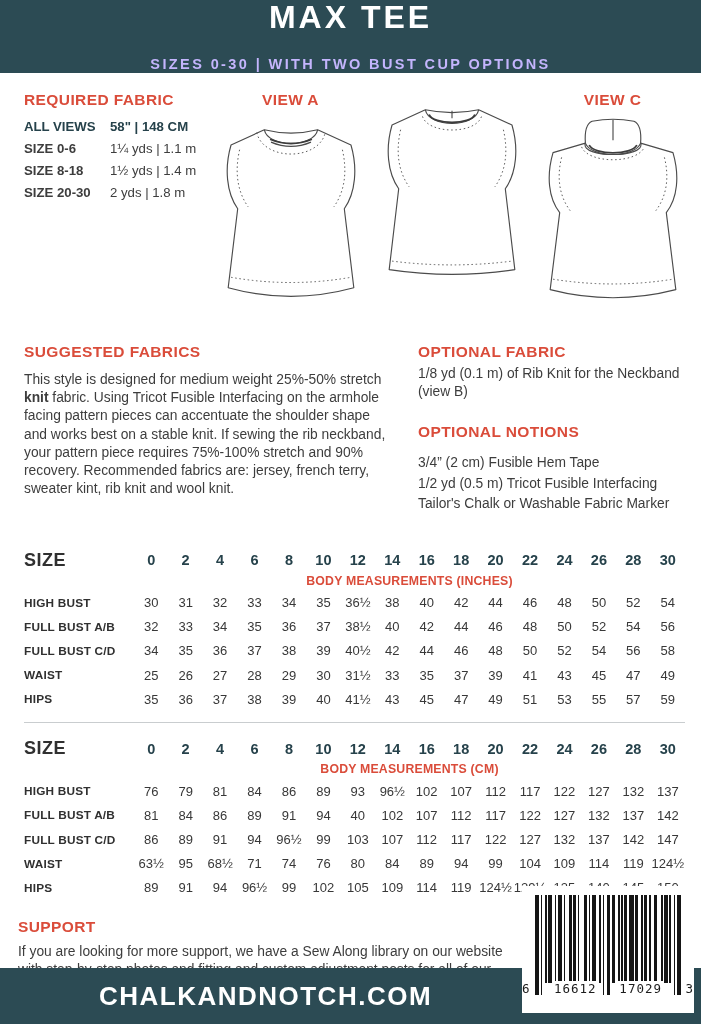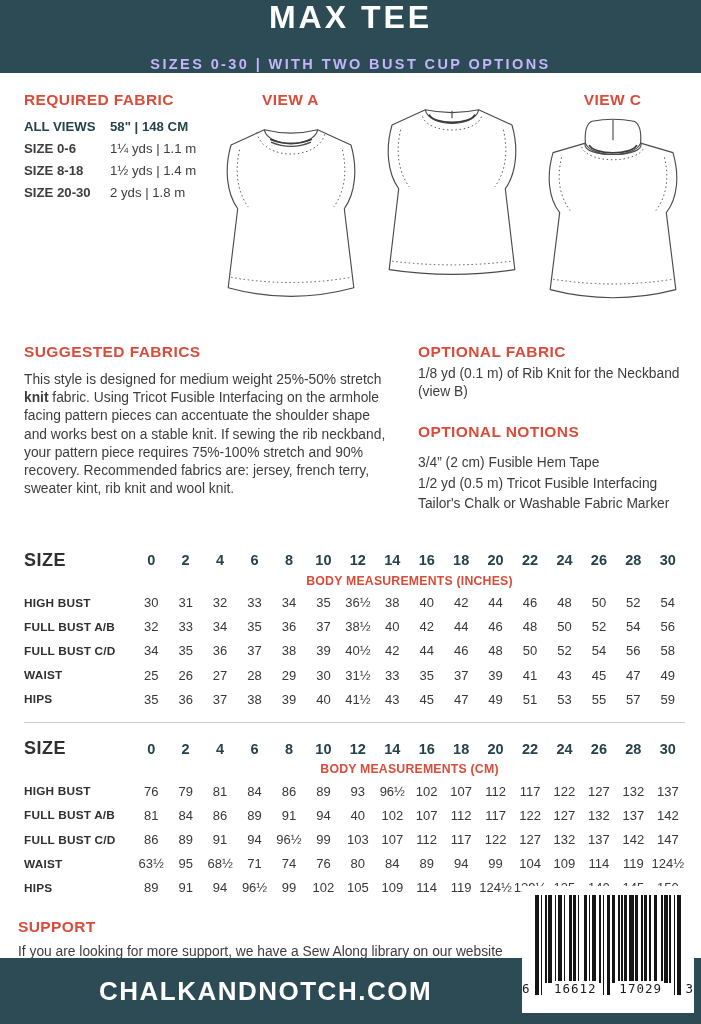--- a/index.html
+++ b/index.html
@@ -47,21 +47,21 @@
   .size-table col.labcol { width:110px; }
   tr.size-row td { font-weight:bold; font-size:14.5px; color:var(--dark); padding-bottom:2px; }
   tr.size-row td.lbl { font-size:18px; letter-spacing:0.5px; }
   tr.sec-row td { color:var(--red); font-weight:bold; font-size:12.3px; padding:1px 0 3px; letter-spacing:0.2px; }
   .divider { border:none; border-top:1.5px solid #c9cdcf; margin:11px 0 10px; }
   
   .support { padding:18px 180px 0 18px; }
   .support .body-text { margin-top:7px; }
   
   .footer-band {
-    position:absolute; left:0; right:0; bottom:0; height:66px; background:var(--teal);
+    position:absolute; left:0; right:0; bottom:0; height:56px; background:var(--teal);
     display:flex; align-items:center; justify-content:center;
   }
   .site { color:#fff; font-weight:bold; font-size:26px; letter-spacing:1.5px; margin-right:170px; }
   .barcode-box {
     position:absolute; right:7px; bottom:11px; width:172px; height:127px;
     background:#fff; padding:9px 8px 3px;
   }
   .bars { position:relative; height:100px; display:flex; justify-content:center; align-items:flex-start; }
   .bar { background:#151515; flex:none; }
   .gap { flex:none; }

